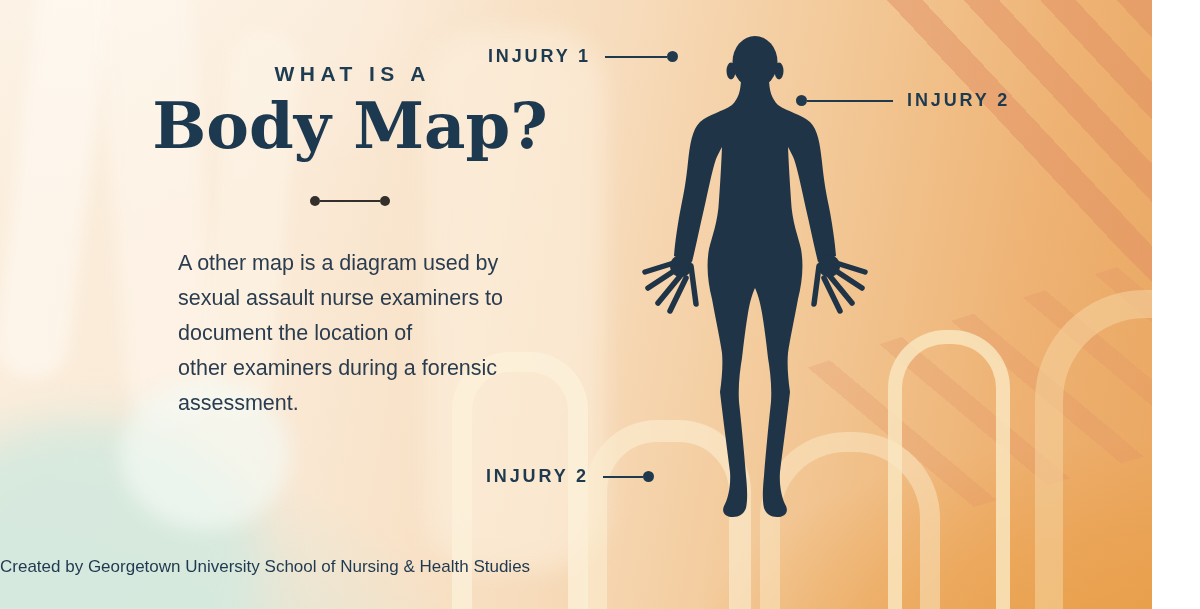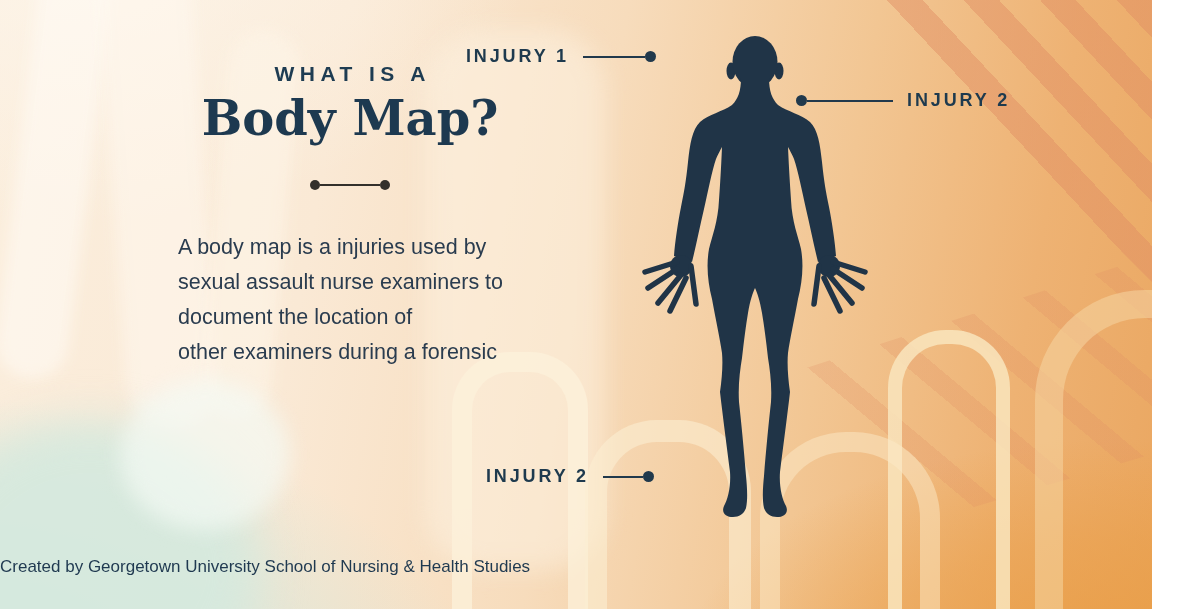--- a/index.html
+++ b/index.html
@@ -47,39 +47,39 @@
   .arch5{left:760px;top:432px;width:140px;height:190px;border-width:20px;border-color:rgba(251,233,200,0.5);border-radius:86px 86px 0 0;}
 
   
   .intro{position:absolute;left:150px;top:62px;width:400px;z-index:6;}
   .kicker{
     text-align:center;color:#1e3c52;font-weight:700;
     font-size:21px;letter-spacing:0.26em;text-indent:0.26em;
   }
   .title{
     margin:8px 0 0 0;text-align:center;color:#1d3950;
-    font-family:"DejaVu Serif", serif;font-weight:700;font-size:48px;line-height:1.0;
+    font-family:"DejaVu Serif", serif;font-weight:700;font-size:64px;line-height:1.0;
   }
   .divider{display:flex;align-items:center;justify-content:center;margin-top:38px;}
   .divider .ddot{width:10px;height:10px;border-radius:50%;background:#33302b;}
   .divider .drule{width:60px;height:2px;background:#33302b;}
   .desc{
     margin:40px 0 0 28px;color:#2a3c4f;font-size:21.5px;line-height:35px;
   }
   .desc span{display:block;}
 
   .figure{position:absolute;left:625px;top:20px;width:260px;height:500px;z-index:5;}
 
   .callout{position:absolute;display:flex;align-items:center;z-index:7;color:#1e3a4e;}
   .clabel{font-size:18px;font-weight:700;letter-spacing:0.16em;white-space:nowrap;}
   .cline{height:2px;background:#21394c;}
   .cdot{width:11px;height:11px;border-radius:50%;background:#21394c;}
   .callout.left .clabel{margin-right:14px;}
   .callout.right .clabel{margin-left:14px;}
-  .c1{top:46px;right:496px;}
+  .c1{top:46px;right:474px;}
   .c1 .cline{width:62px;}
   .c2{left:796px;top:90px;}
   .c2 .cline{width:86px;}
   .c3{left:808px;top:366px;}
   .c3 .cline{width:66px;}
   .c4{top:466px;right:498px;}
   .c4 .cline{width:40px;}
 
   .credit{
     position:absolute;left:0;top:557px;width:100%;z-index:7;
@@ -107,24 +107,25 @@
 
   <header class="intro">
     <div class="kicker">WHAT IS A</div>
     <h1 class="title">Body Map?</h1>
     <div class="divider">
       <span class="ddot"></span>
       <span class="drule"></span>
       <span class="ddot"></span>
     </div>
     <p class="desc">
-      <span>A body map is a injuries used by</span>
+      <span>A other map is a diagram used by</span>
       <span>sexual assault nurse examiners to</span>
       <span>document the location of</span>
       <span>other examiners during a forensic</span>
+      <span>assessment.</span>
     </p>
   </header>
 
   <svg class="figure" viewBox="0 0 260 500" xmlns="http://www.w3.org/2000/svg">
     <g fill="#203447" stroke="none">
 
       <ellipse cx="106" cy="51" rx="4.5" ry="8.5"></ellipse>
       <ellipse cx="154" cy="51" rx="4.5" ry="8.5"></ellipse>
 
       <ellipse cx="130" cy="42" rx="22.5" ry="26"></ellipse>

